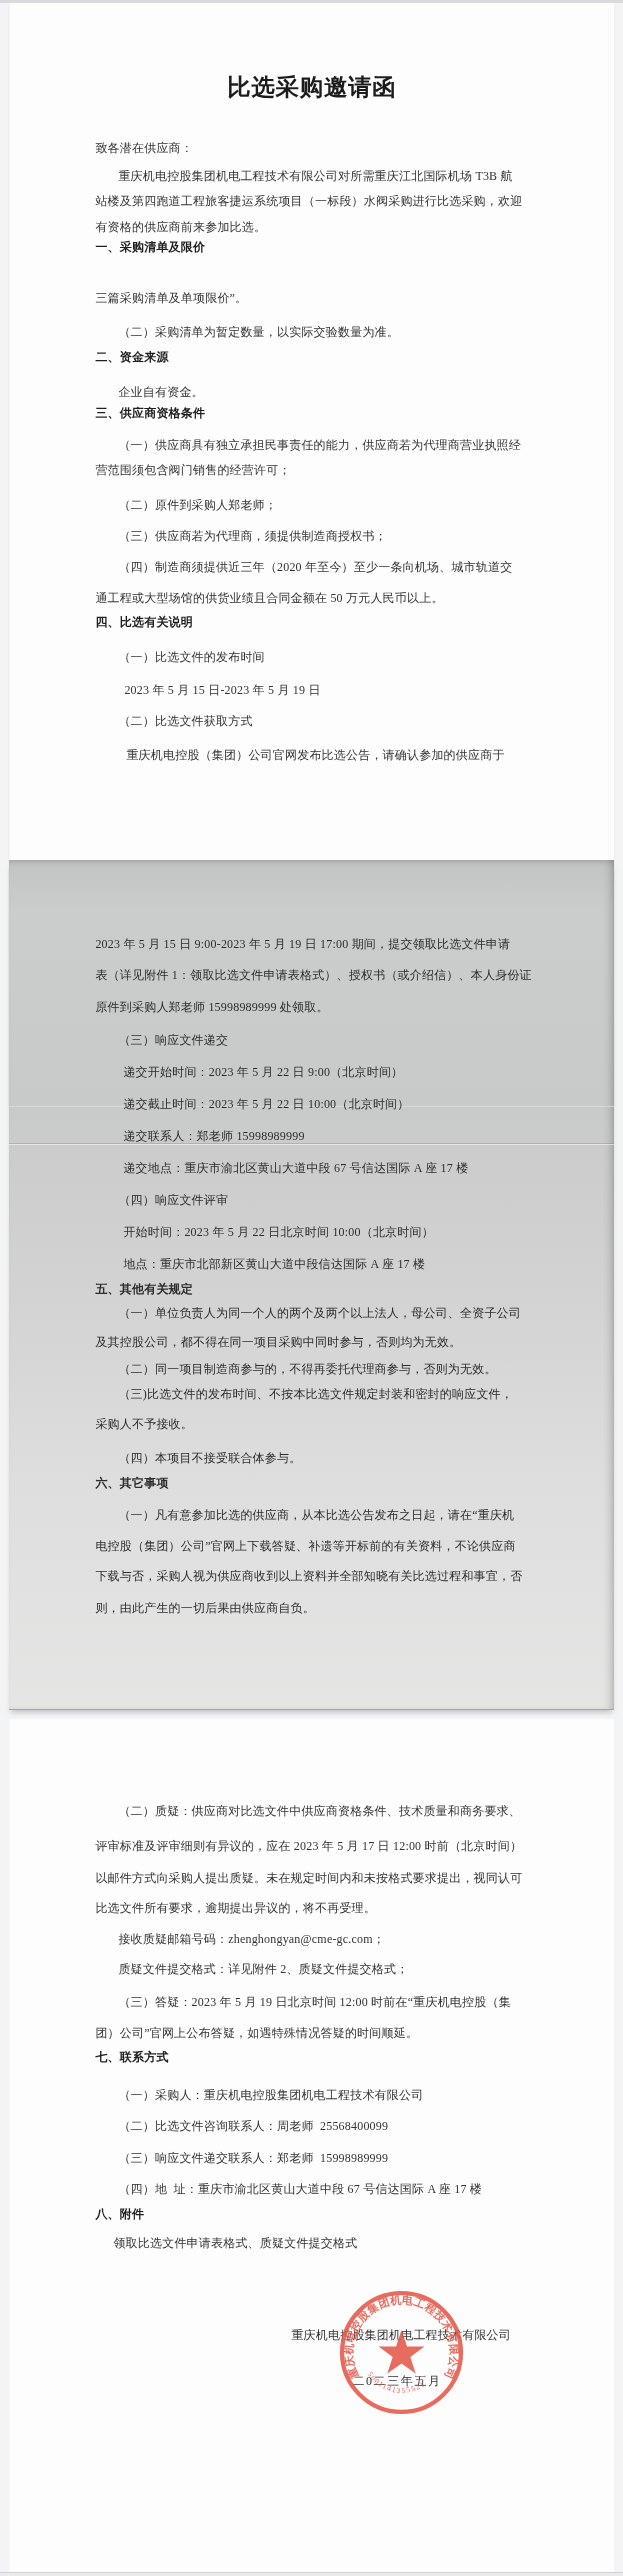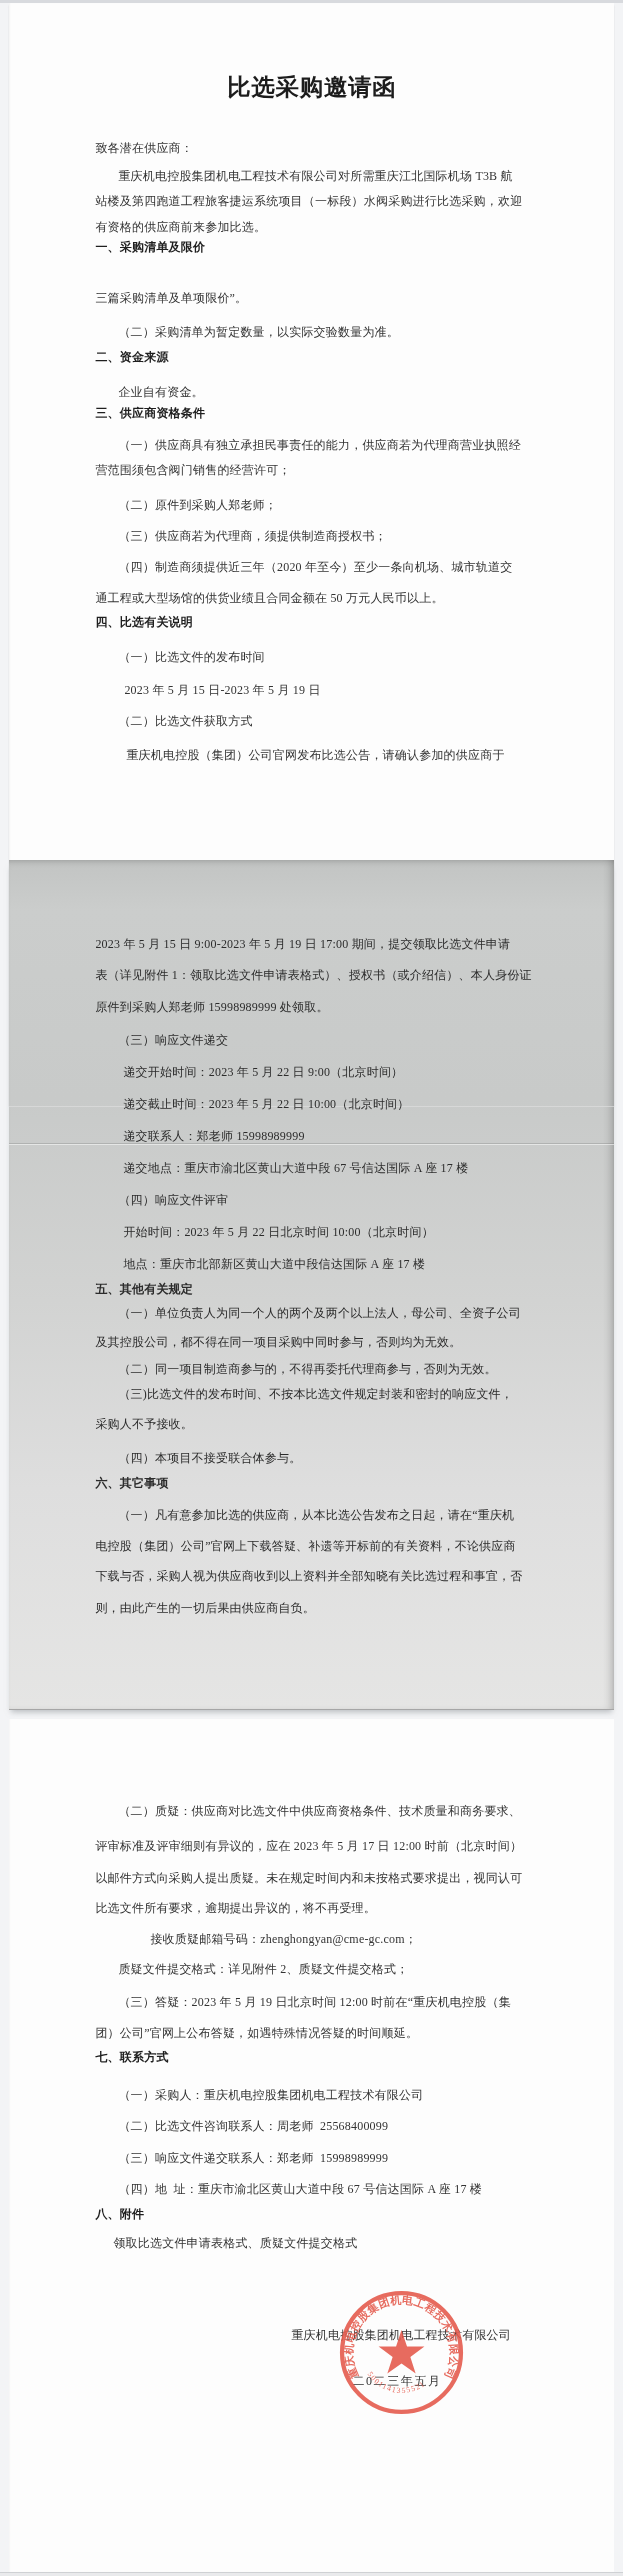--- a/index.html
+++ b/index.html
@@ -100,21 +100,21 @@
   <div class="ln" style="top:708px;left:86px;">下载与否，采购人视为供应商收到以上资料并全部知晓有关比选过程和事宜，否</div>
   <div class="ln" style="top:678px;left:86px;">电控股（集团）公司”官网上下载答疑、补遗等开标前的有关资料，不论供应商</div>
   <div class="ln" style="top:740px;left:86px;">则，由此产生的一切后果由供应商自负。</div>
 </div>
 
 <div class="page" id="page3">
   <div class="ln" style="top:84px;left:109px;">（二）质疑：供应商对比选文件中供应商资格条件、技术质量和商务要求、</div>
   <div class="ln" style="top:119px;left:86px;">评审标准及评审细则有异议的，应在 2023 年 5 月 17 日 12:00 时前（北京时间）</div>
   <div class="ln" style="top:151px;left:86px;">以邮件方式向采购人提出质疑。未在规定时间内和未按格式要求提出，视同认可</div>
   <div class="ln" style="top:181px;left:86px;">比选文件所有要求，逾期提出异议的，将不再受理。</div>
-  <div class="ln" style="top:212px;left:109px;margin-left:32px;">接收质疑邮箱号码：zhenghongyan@cme-gc.com；</div>
+  <div class="ln" style="top:212px;left:109px;">接收质疑邮箱号码：zhenghongyan@cme-gc.com；</div>
   <div class="ln" style="top:242px;left:109px;">质疑文件提交格式：详见附件 2、质疑文件提交格式；</div>
   <div class="ln" style="top:275px;left:109px;">（三）答疑：2023 年 5 月 19 日北京时间 12:00 时前在“重庆机电控股（集</div>
   <div class="ln" style="top:306px;left:86px;">团）公司”官网上公布答疑，如遇特殊情况答疑的时间顺延。</div>
   <div class="ln h" style="top:330px;left:86px;">七、联系方式</div>
   <div class="ln" style="top:368px;left:109px;">（一）采购人：重庆机电控股集团机电工程技术有限公司</div>
   <div class="ln" style="top:399px;left:109px;">（二）比选文件咨询联系人：周老师  25568400099</div>
   <div class="ln" style="top:431px;left:109px;">（三）响应文件递交联系人：郑老师  15998989999</div>
   <div class="ln" style="top:462px;left:109px;">（四）地  址：重庆市渝北区黄山大道中段 67 号信达国际 A 座 17 楼</div>
   <div class="ln h" style="top:487px;left:86px;">八、附件</div>
   <div class="ln" style="top:516px;left:104px;">领取比选文件申请表格式、质疑文件提交格式</div>

